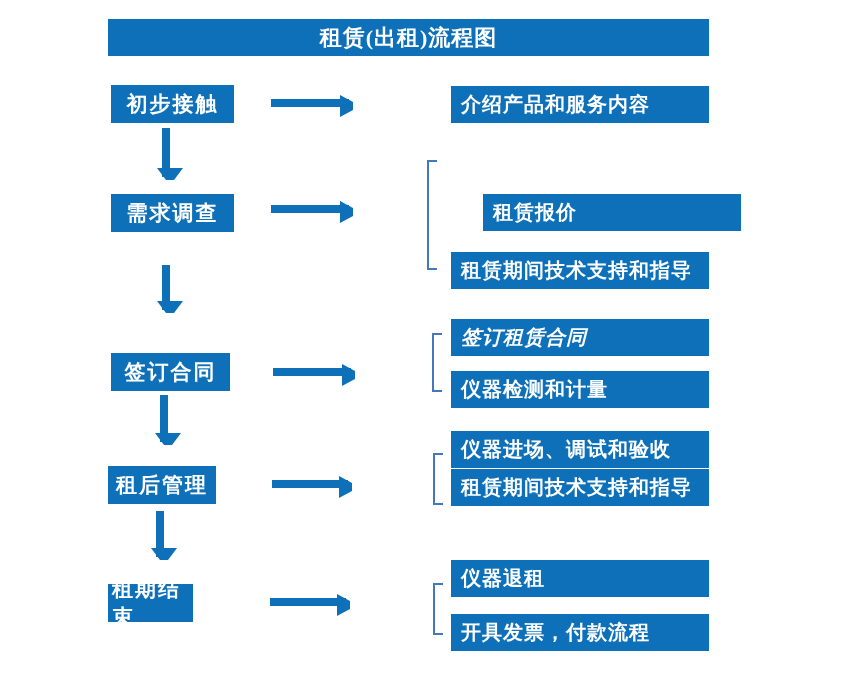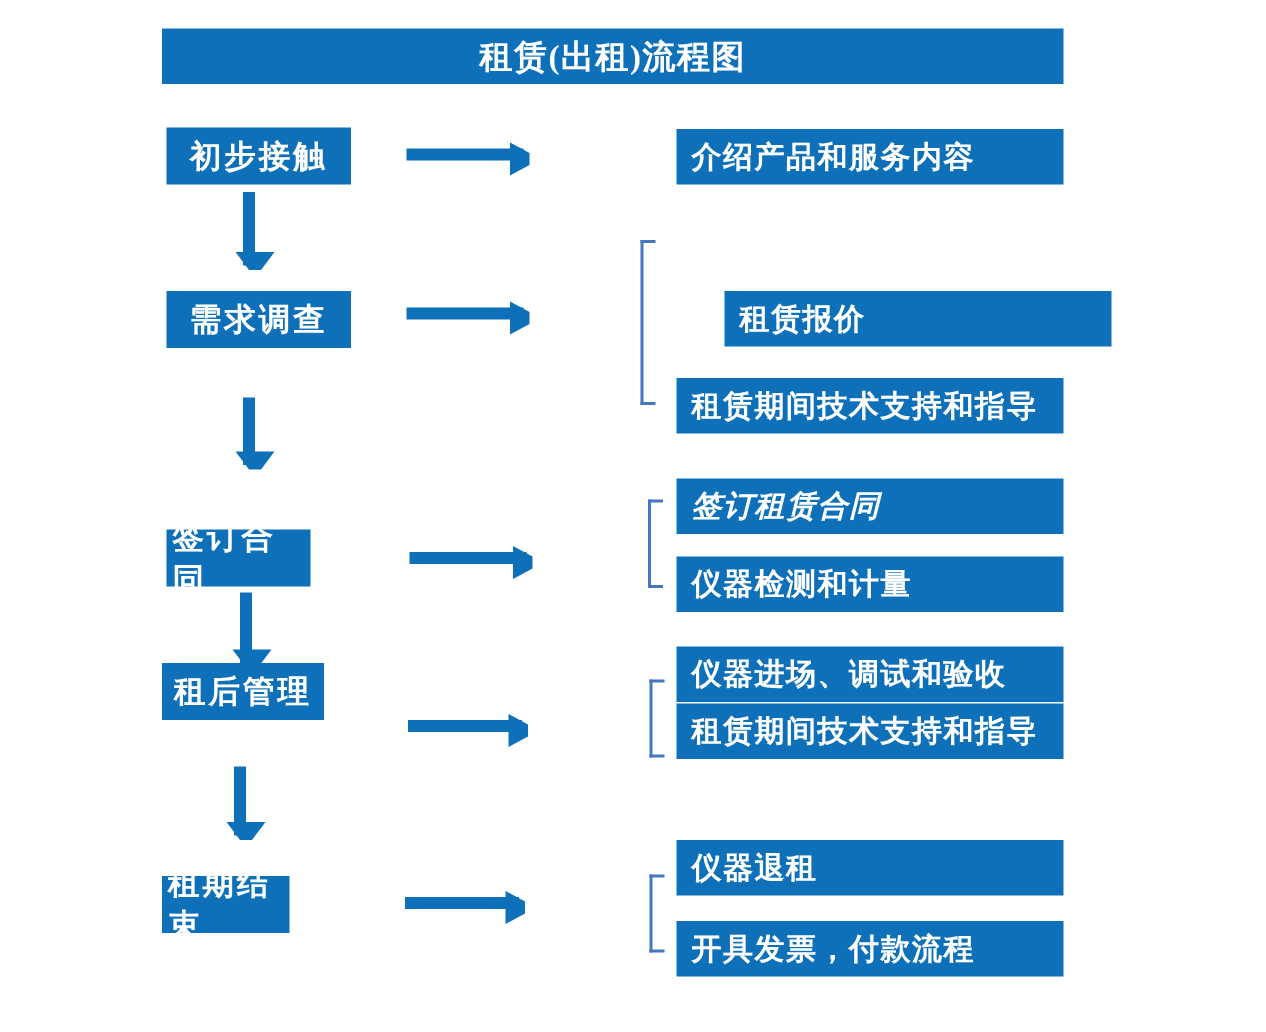--- a/index.html
+++ b/index.html
@@ -104,22 +104,22 @@
 <body>
 
 <div class="canvas">
 
   <div class="title-bar">
     <span>租赁(出租)流程图</span>
   </div>
 
   <div class="step" style="left:103px; top:77px;  width:123px;text-align:center;">初步接触</div>
   <div class="step" style="left:103px; top:186px; width:123px;">需求调查</div>
-  <div class="step" style="left:103px; top:345px; width:96px;">签订合同</div>
-  <div class="step" style="left:100px; top:434px; width:108px;">租后管理</div>
+  <div class="step" style="left:103px; top:345px; width:119px;">签订合同</div>
+  <div class="step" style="left:100px; top:458px; width:108px;">租后管理</div>
   <div class="step" style="left:100px; top:576px; width:85px;">租期结束</div>
 
   <div class="detail" style="top:78px;">介绍产品和服务内容</div>
   <div class="detail" style="top:186px;margin-left:32px;">租赁报价</div>
   <div class="detail" style="top:244px;">租赁期间技术支持和指导</div>
   <div class="detail" style="top:311px;font-style:italic;">签订租赁合同</div>
   <div class="detail" style="top:363px;text-align:center;">仪器检测和计量</div>
   <div class="detail" style="top:423px;">仪器进场、调试和验收</div>
   <div class="detail" style="top:461px;text-align:right;">租赁期间技术支持和指导</div>
   <div class="detail" style="top:552px;">仪器退租</div>

